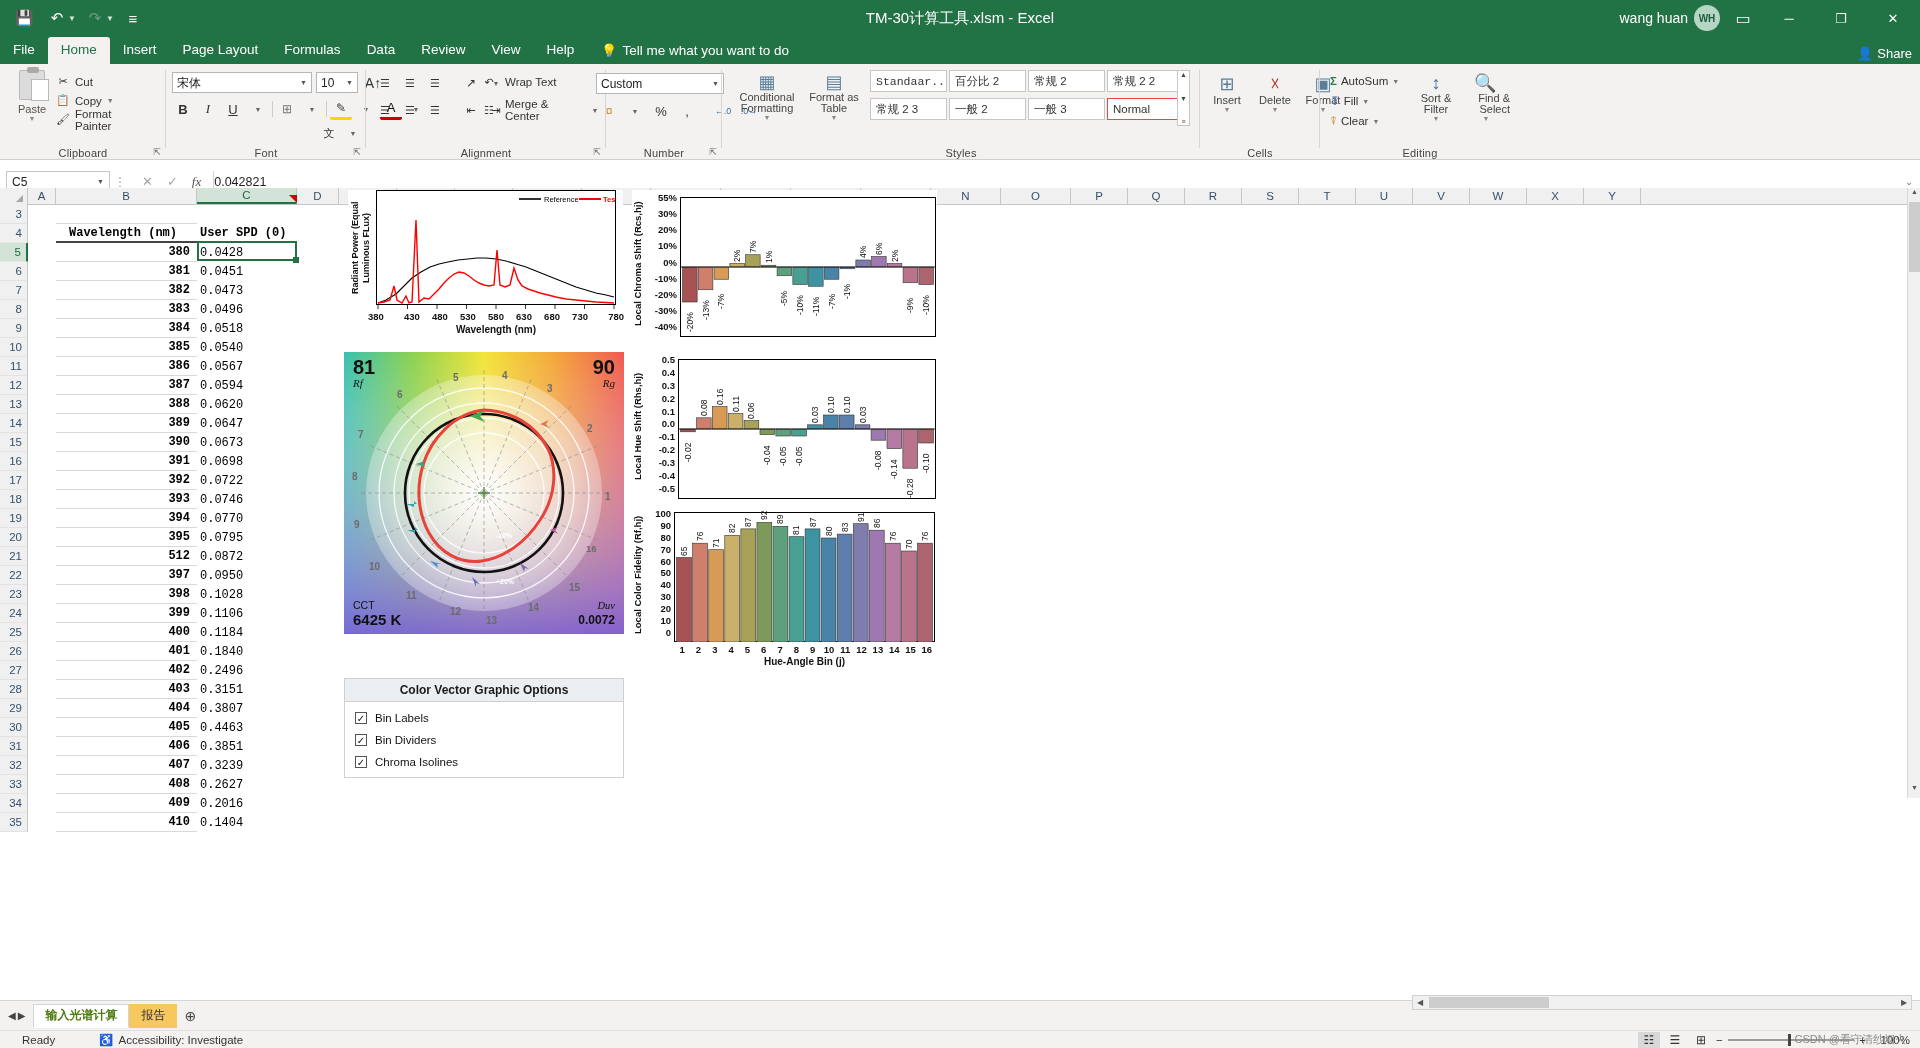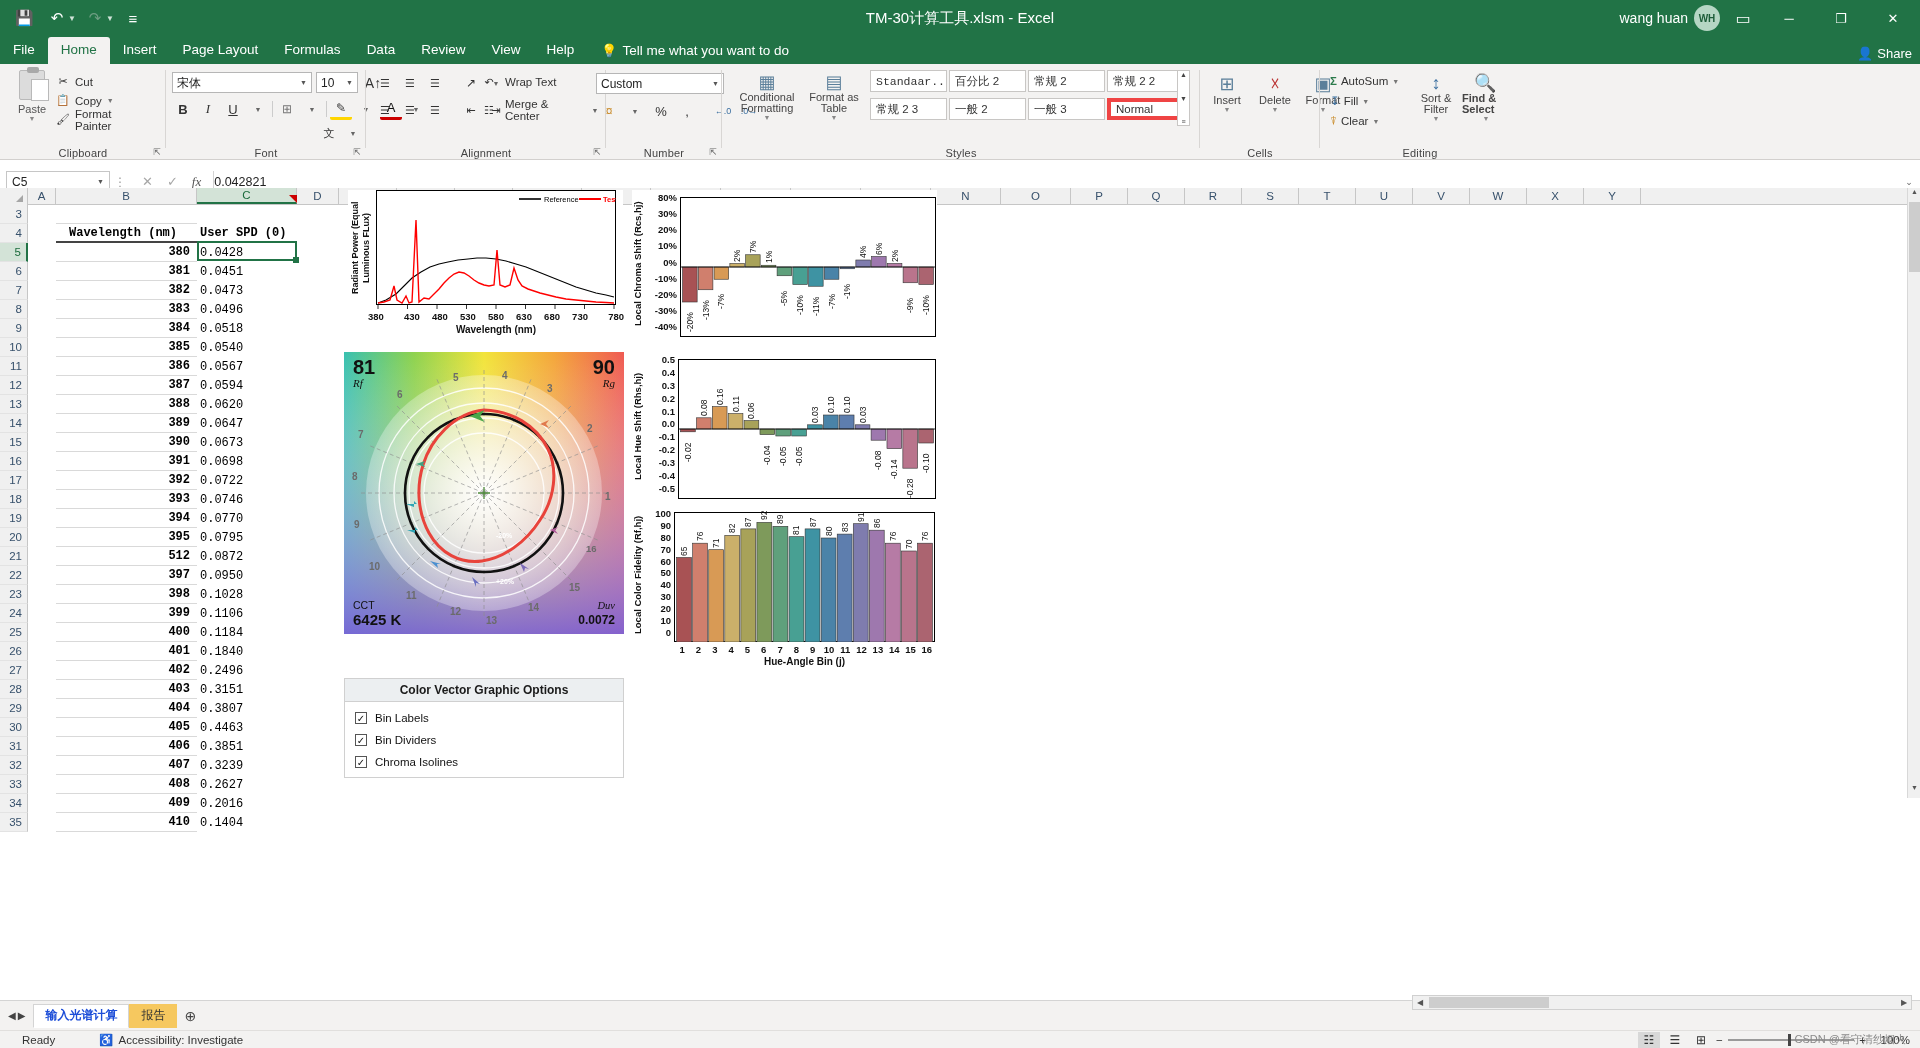--- a/index.html
+++ b/index.html
@@ -107,21 +107,21 @@
   }
 
   
   .numfmt { width: 128px; }
 
   
   .stylecell {
     border: 1px solid #c8c6c4; background: #fff; font-size: 11.5px; color: #333;
     height: 22px; display:flex; align-items:center; padding: 0 5px; overflow:hidden; white-space:nowrap;
   }
-  .stylecell.sel { border: 4px solid #ef4444; }
+  .stylecell.sel { border: 1px solid #ef4444; }
   .sgal-scroll {
     position: absolute; right: 0; top: 6px; width: 13px; height: 56px;
     border: 1px solid #c8c6c4; background: #fff;
     display: flex; flex-direction: column; justify-content: space-between; align-items: center;
     font-size: 7px; color: #444;
   }
 
   
   .bigbtn {
     display:flex; flex-direction: column; align-items:center; justify-content: flex-start;
@@ -228,21 +228,21 @@
   
   .sheettabs {
     position: absolute; bottom: 18px; left: 0; width: 1920px; height: 30px;
     background: #f3f2f1; border-top: 1px solid #d4d4d4; display: flex; align-items: center;
   }
   .nav-arrows { display: flex; align-items: center; gap: 2px; padding: 0 8px; color: #444; font-size: 10px; }
   .stab {
     height: 24px; padding: 0 11px; display: flex; align-items: center;
     font-size: 12px; color: #333; border: 1px solid transparent;
   }
-  .stab.active { background: #fff; color: #1d4ed8; font-weight: bold; border-color: #d4d4d4; border-bottom-color:#fff; }
+  .stab.active { background: #fff; color: #4d7c0f; font-weight: bold; border-color: #d4d4d4; border-bottom-color:#fff; }
   .stab.accent { background: #f6c85f; color: #333; }
   .addsheet { width: 26px; text-align: center; color: #444; font-size: 14px; }
   .hscroll {
     position: absolute; right: 8px; bottom: 20px; width: 500px; height: 15px;
     background: #f0f0f0; border: 1px solid #d0d0d0; display: flex; align-items: center;
   }
   .hscroll .thumb { width: 120px; height: 11px; background: #cdcdcd; margin-left: 2px; }
   .hs-arrow { width: 14px; text-align:center; font-size: 8px; color: #555; }
 
   
@@ -496,21 +496,21 @@
         <span style="font-size:7px;color:#777;">▼</span>
       </div>
     </div>
     <div class="bigbtn" style="position:absolute;left:92px;top:5px;width:48px;">
       <span class="gi" style="color:#3b6fa0;">↕</span>
       <span style="text-align:center;line-height:11px;">Sort &amp; Filter</span>
       <span style="font-size:7px;color:#888;">▼</span>
     </div>
     <div class="bigbtn" style="position:absolute;left:142px;top:5px;width:48px;">
       <span class="gi" style="color:#3b6fa0;">🔍</span>
-      <span style="text-align:left;line-height:11px;font-weight:bold;">Find &amp; Select</span>
+      <span style="text-align:right;line-height:11px;">Find &amp; Select</span>
       <span style="font-size:7px;color:#888;">▼</span>
     </div>
     <div class="rglabel">Editing</div>
   </div>
 </div>
 
 <div class="fbar">
   <div class="namebox">
     <span>C5</span>
     <span class="dd">▼</span>
@@ -803,21 +803,21 @@
       <span class="tick" style="transform:translateX(8px);">780</span>
     </div>
     <div style="position:absolute;left:28px;top:134px;width:240px;text-align:center;font-size:10px;font-weight:bold;color:#111;">Wavelength (nm)</div>
   </div>
 
   <div class="chart" style="left:632px; top:2px; width:305px; height:152px;">
     <div class="axis-title" style="position:absolute;left:0;top:4px;height:140px;width:13px;font-size:9.5px;">
       <span>Local Chroma Shift (Rcs,hj)</span>
     </div>
     <div style="position:absolute;left:13px;top:2px;width:32px;height:140px;display:flex;flex-direction:column;justify-content:space-between;align-items:flex-end;">
-      <span class="tick">80%</span>
+      <span class="tick">55%</span>
       <span class="tick">30%</span>
       <span class="tick">20%</span>
       <span class="tick">10%</span>
       <span class="tick">0%</span>
       <span class="tick">-10%</span>
       <span class="tick">-20%</span>
       <span class="tick">-30%</span>
       <span class="tick">-40%</span>
     </div>
     <svg width="256" height="140" viewBox="0 0 256 140" style="position:absolute;left:48px;top:7px;">

